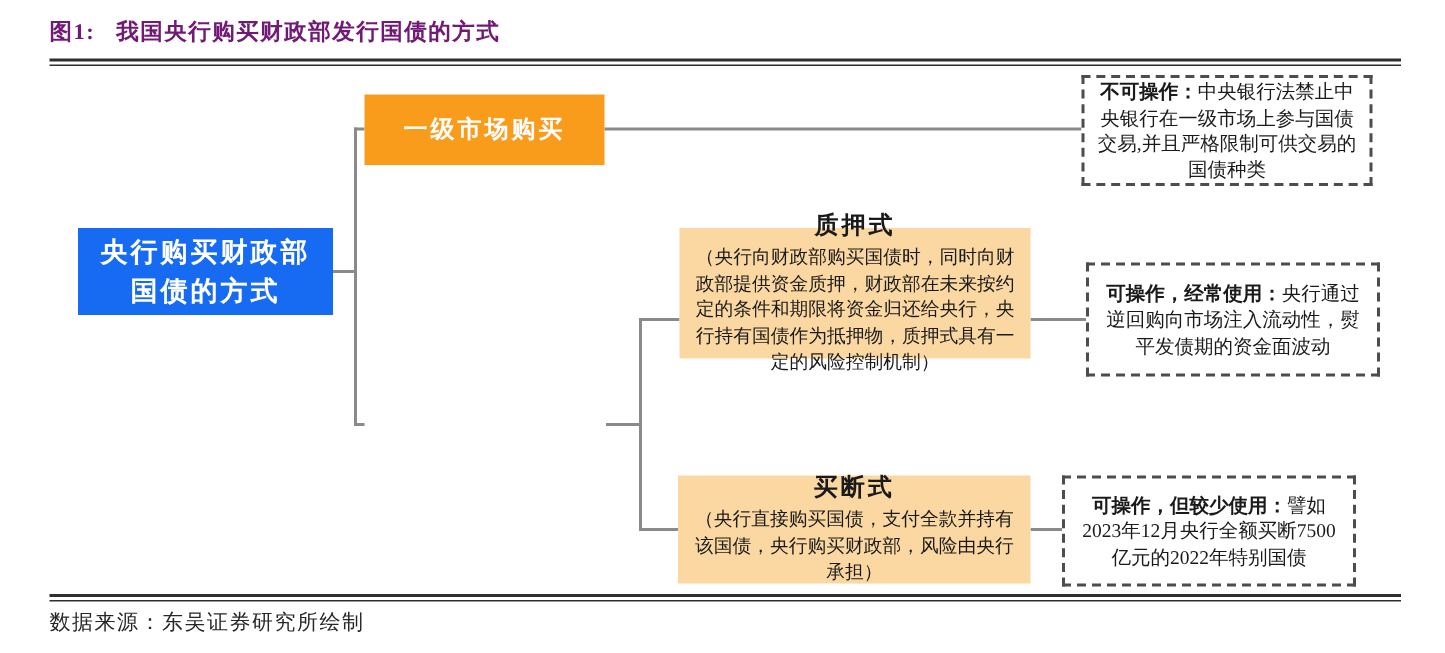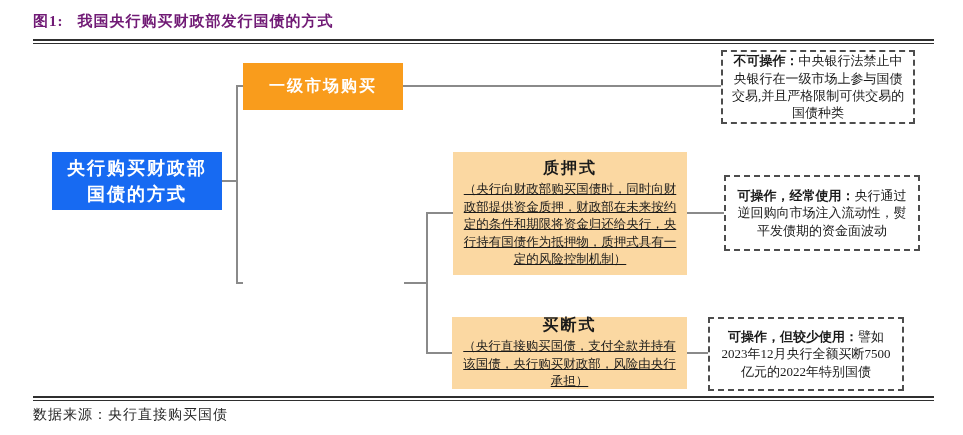--- a/index.html
+++ b/index.html
@@ -18,24 +18,24 @@
     text-align:center;box-sizing:border-box;}
   .root-node{left:52px;top:152px;width:170px;height:58px;background:#176AF2;
     color:#ffffff;font-weight:bold;font-size:18px;letter-spacing:2px;line-height:1.45;}
   .branch-node{left:243px;width:160px;background:#F99C1C;color:#ffffff;
     font-weight:bold;font-size:16px;letter-spacing:2px;}
   .branch-1{top:63px;height:47px;}
   .branch-2{top:260px;height:46px;}
 
   .method-node{background:#FBD8A2;color:#1a1a1a;flex-direction:column;
     padding:6px 8px;}
-  .method-1{left:453px;top:152px;width:234px;height:123px;}
+  .method-1{left:453px;top:152px;width:234px;height:87px;}
   .method-2{left:452px;top:317px;width:235px;height:72px;}
   .method-title{font-weight:bold;font-size:16px;letter-spacing:2px;margin-bottom:2px;}
-  .method-body{font-size:12.5px;line-height:1.4;text-decoration:underline;}
+  .method-body{font-size:12.5px;line-height:1.4;}
 
   .note-box{position:absolute;border:2px dashed #4d4d4d;background:#ffffff;
     display:flex;align-items:center;justify-content:center;box-sizing:border-box;
     padding:3px 6px;color:#1a1a1a;}
   .note-1{left:721px;top:50px;width:194px;height:74px;}
   .note-2{left:724px;top:175px;width:196px;height:76px;}
   .note-3{left:708px;top:317px;width:196px;height:74px;}
   .note-text{font-size:13px;line-height:1.33;text-align:center;}
   .note-lead{font-weight:bold;}
 
@@ -93,15 +93,15 @@
       <span class="note-lead">不可操作：</span><span>中央银行法禁止中央银行在一级市场上参与国债交易,并且严格限制可供交易的国债种类</span>
     </div>
   </div>
   <div class="note-box note-3">
     <div class="note-text">
       <span class="note-lead">可操作，但较少使用：</span><span>譬如2023年12月央行全额买断7500亿元的2022年特别国债</span>
     </div>
   </div>
 
   <div class="double-rule rule-bottom"></div>
-  <div style="position:absolute;left:33px;top:406px;font-size:14px;color:#262626;letter-spacing:1px;">数据来源：央行直接购买国债</div>
+  <div style="position:absolute;left:33px;top:406px;font-size:14px;color:#262626;letter-spacing:1px;">数据来源：东吴证券研究所绘制</div>
 
 </div>
 
 </body></html>

